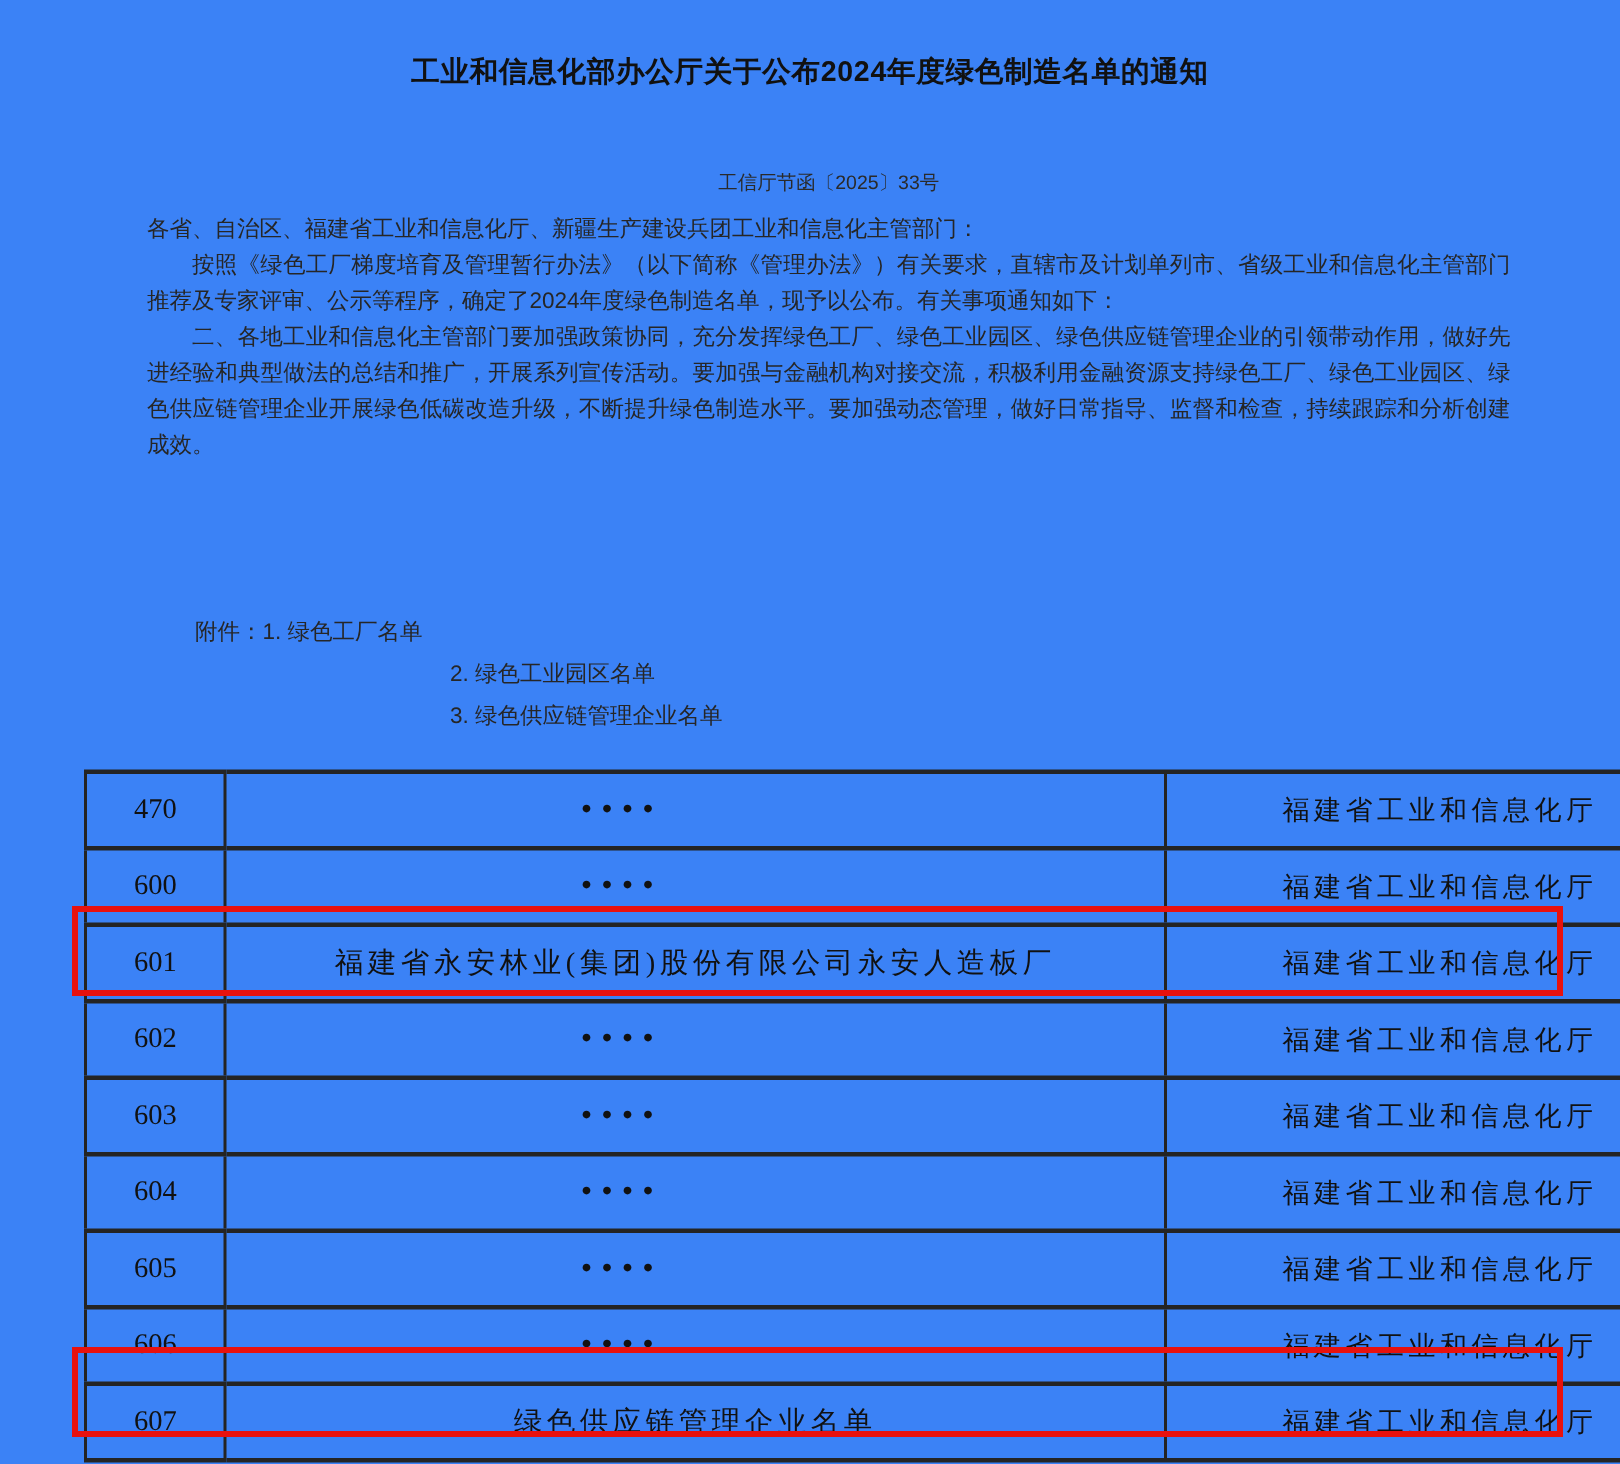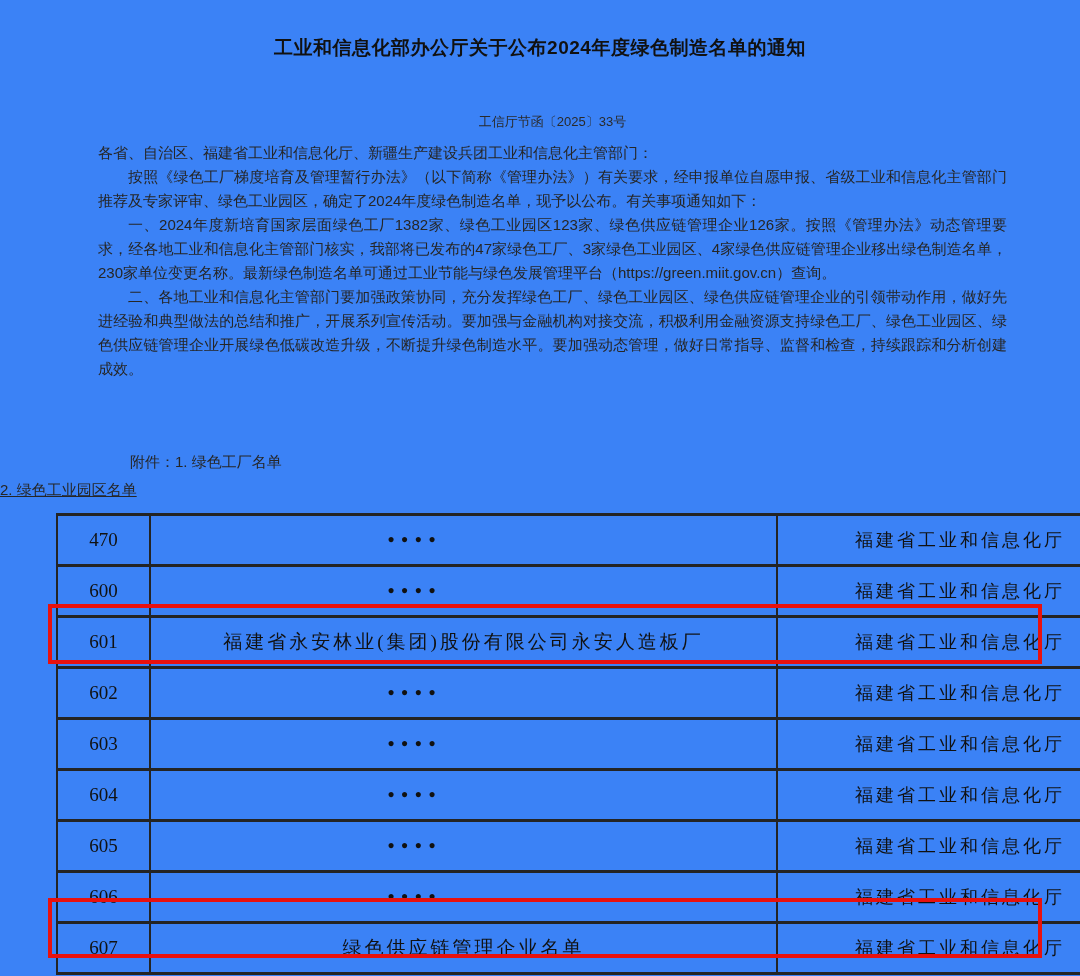--- a/index.html
+++ b/index.html
@@ -39,22 +39,22 @@
   }
   .doc-body p { margin: 0; }
   .doc-body p.indent { text-indent: 2em; }
   .attachments {
     position: absolute;
     top: 409px; left: 0; width: 1080px;
     font-size: 15px;
     line-height: 25px;
     color: #262626;
   }
-  .att-line-first { margin-left: 130px; margin-top: 40px; }
-  .att-line { margin-top: 3px; text-decoration: underline; }
+  .att-line-first { margin-left: 130px; }
+  .att-line { margin-left: 300px; margin-top: 3px; }
   .green-table {
     position: absolute;
     top: 513px; left: 56px;
     width: 977px;
     border-collapse: collapse;
     table-layout: fixed;
     font-family: "Liberation Serif", "DejaVu Serif", serif;
     color: #111111;
   }
   .green-table td {
@@ -92,30 +92,30 @@
 <body>
 
 <div class="page">
 
   <h1 class="doc-title">工业和信息化部办公厅关于公布2024年度绿色制造名单的通知</h1>
 
   <div class="doc-number">工信厅节函〔2025〕33号</div>
 
   <div class="doc-body">
     <p>各省、自治区、福建省工业和信息化厅、新疆生产建设兵团工业和信息化主管部门：</p>
-    <p class="indent">按照《绿色工厂梯度培育及管理暂行办法》（以下简称《管理办法》）有关要求，经申报单位自愿申报、省级工业和信息化主管部门推荐及专家评审、绿色工业园区，确定了2024年度绿色制造名单，现予以公布。有关事项通知如下：</p>
-    <p class="indent">一、2024年度新培育国家层面绿色工厂1382家、绿色工业园区123家、绿色供应链管理企业126家。按照《管理办法》动态管理要求，经各地工业和信息化主管部门核实，我部将已发布的47家绿色工厂、3家绿色工业园区、4家绿色供应链管理企业移出绿色制造名单，230家单位变更名称。最新绿色制造名单可通过工业节能与绿色发展管理平台（https://green.miit.gov.cn）查询。</p>
+    <p class="indent">按照《绿色工厂梯度培育及管理暂行办法》（以下简称《管理办法》）有关要求，直辖市及计划单列市、省级工业和信息化主管部门推荐及专家评审、公示等程序，确定了2024年度绿色制造名单，现予以公布。有关事项通知如下：</p>
     <p class="indent">二、各地工业和信息化主管部门要加强政策协同，充分发挥绿色工厂、绿色工业园区、绿色供应链管理企业的引领带动作用，做好先进经验和典型做法的总结和推广，开展系列宣传活动。要加强与金融机构对接交流，积极利用金融资源支持绿色工厂、绿色工业园区、绿色供应链管理企业开展绿色低碳改造升级，不断提升绿色制造水平。要加强动态管理，做好日常指导、监督和检查，持续跟踪和分析创建成效。</p>
   </div>
 
   <div class="attachments">
     <div class="att-line-first">
       <span>附件：</span><span>1. 绿色工厂名单</span>
     </div>
     <div class="att-line">2. 绿色工业园区名单</div>
+    <div class="att-line">3. 绿色供应链管理企业名单</div>
   </div>
 
   <table class="green-table">
     <tbody>
         <tr>
           <td class="col-no">470</td>
           <td class="col-name dots">••••</td>
           <td class="col-dept">福建省工业和信息化厅</td>
         </tr>
         <tr>

